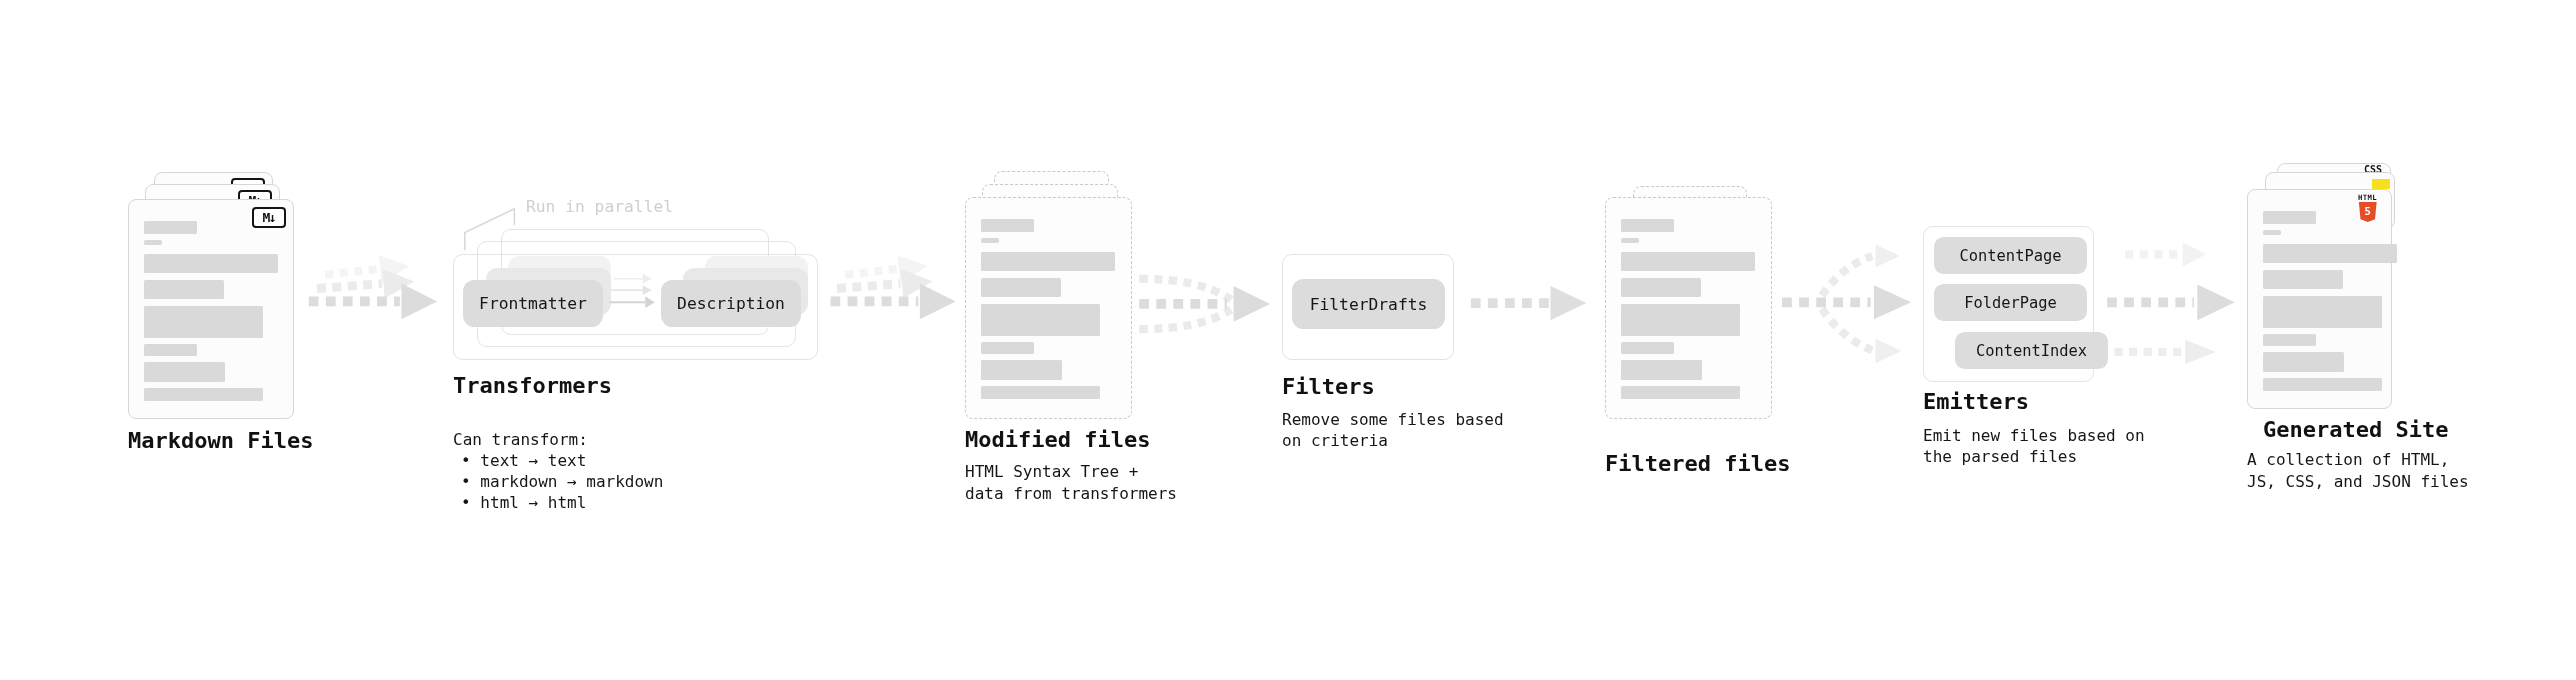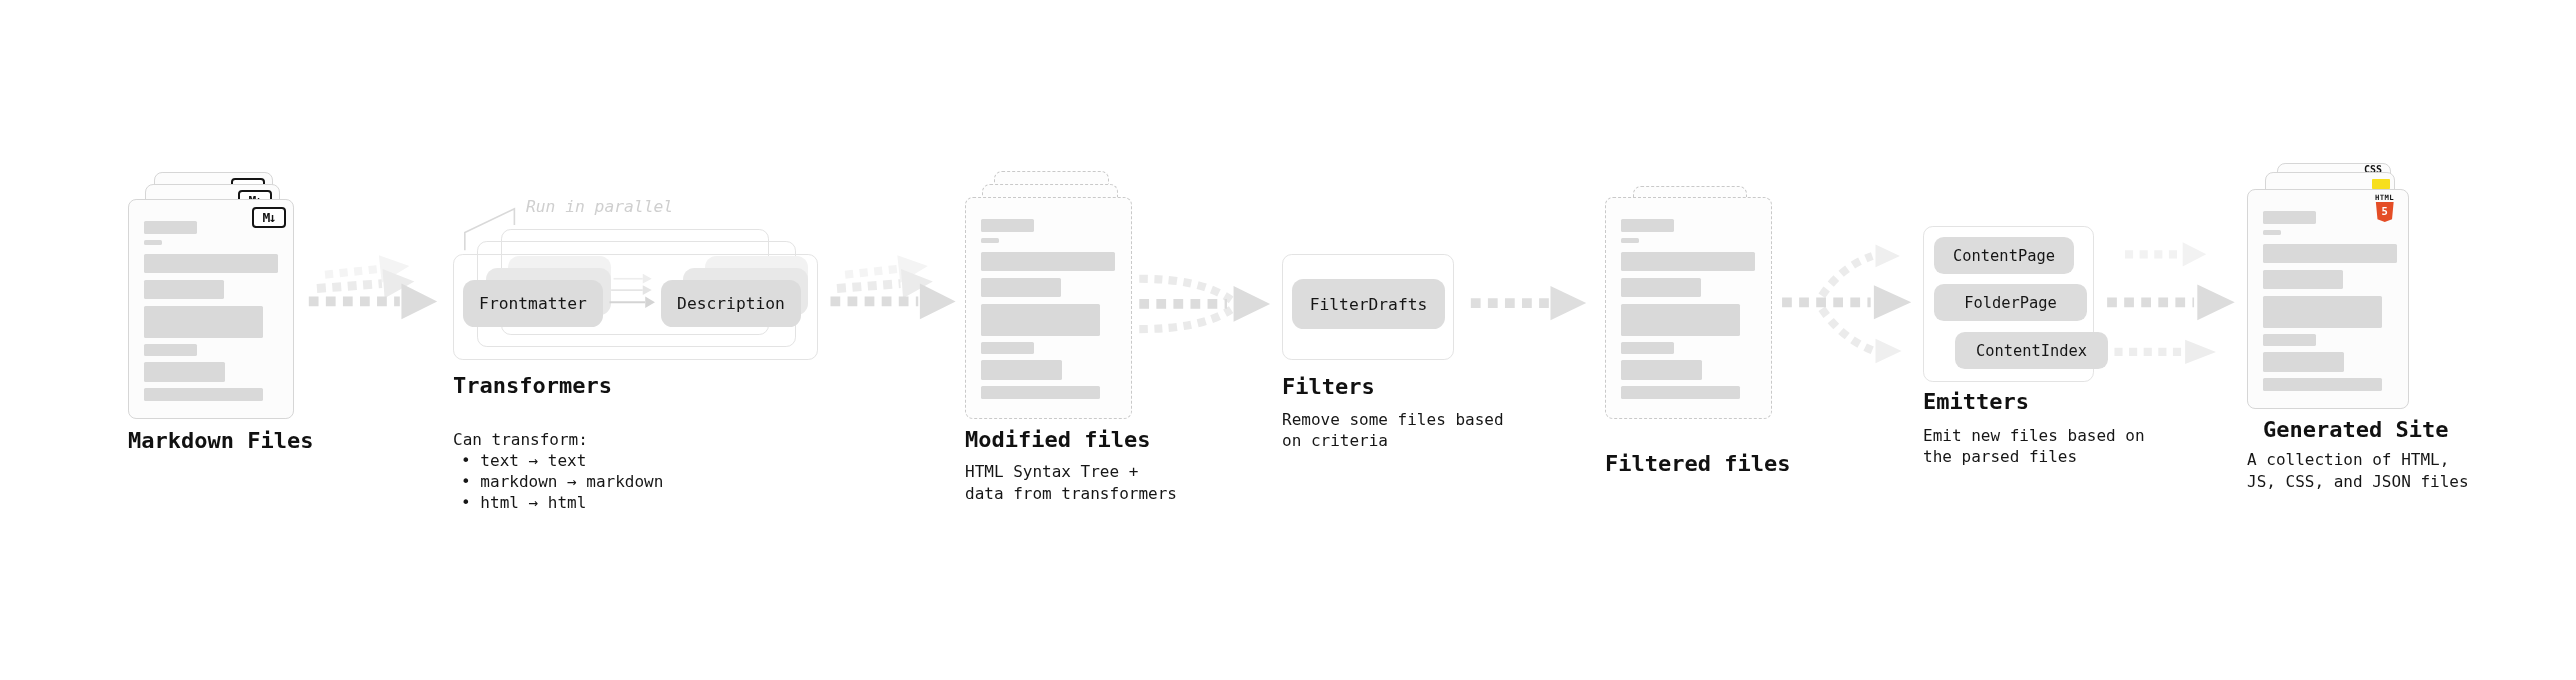--- a/index.html
+++ b/index.html
@@ -25,21 +25,21 @@
   .pill{position:absolute;background:#dcdcdc;border-radius:11.4px;display:flex;align-items:center;justify-content:center;
         font-size:16.3px;color:#161616;box-sizing:border-box;white-space:nowrap;}
   .pill.ghost2{background:#e8e8e8;}
   .pill.ghost3{background:#f2f2f2;}
   .pill.emit{border-radius:9.8px;font-size:15.4px;}
 
   
   .node-title{position:absolute;font-size:22px;line-height:28px;font-weight:bold;color:#111;white-space:nowrap;}
   .node-caption{position:absolute;font-size:16px;line-height:21px;color:#161616;white-space:nowrap;}
   .node-caption .pad10{padding-left:8.1px;}
-  .annotation{position:absolute;font-size:16.3px;color:#cfcfcf;white-space:nowrap;font-style:italic;}
+  .annotation{position:absolute;font-size:16.3px;color:#cfcfcf;white-space:nowrap;}
 
   
   .css-badge{position:absolute;top:3.3px;right:9.8px;width:16.3px;text-align:center;}
   .css-badge .css-txt{font-size:10px;font-weight:bold;line-height:6.5px;color:#141414;letter-spacing:0;}
   .css-badge .css-bar{height:3.3px;margin-top:0.8px;border-radius:0.8px;}
   .js-badge{position:absolute;top:5.7px;right:4.1px;width:18px;height:10.6px;border-radius:0.8px;}
   .html5-badge{position:absolute;top:4.1px;right:13px;width:21px;text-align:center;}
   .html5-badge .html-txt{font-size:7.3px;font-weight:bold;letter-spacing:0.4px;color:#141414;line-height:8.1px;}
 
   svg.overlay{position:absolute;left:0;top:0;z-index:6;pointer-events:none;}
@@ -129,39 +129,39 @@
         <div class="bar" style="width: 80px; height: 19.5px; margin-top: 6.5px;"></div>
         <div class="bar" style="width: 119px; height: 32.5px; margin-top: 6.5px;"></div>
         <div class="bar" style="width: 53px; height: 12.2px; margin-top: 5.7px;"></div>
         <div class="bar" style="width: 81px; height: 19.5px; margin-top: 6.5px;"></div>
         <div class="bar" style="width: 119px; height: 12.2px; margin-top: 6.5px;"></div>
       </div>
   </div>
   <div class="node-title" style="left:1605px;top:450px;">Filtered files</div>
 
   <div class="frame-box z1" style="left:1923px;top:226px;width:171px;height:156px;"></div>
-  <div class="pill emit z2" style="left:1934px;top:237px;width:140px;height:37px;">ContentPage</div>
+  <div class="pill emit z2" style="left:1934px;top:237px;width:153px;height:37px;">ContentPage</div>
   <div class="pill emit z2" style="left:1934px;top:284px;width:153px;height:37px;">FolderPage</div>
   <div class="pill emit z2" style="left:1934px;top:332px;width:153px;height:37px;margin-left:21px;">ContentIndex</div>
   <div class="node-title" style="left:1923px;top:388px;">Emitters</div>
   <div class="node-caption" style="left:1923px;top:425px;">
     <div>Emit new files based on</div>
     <div>the parsed files</div>
   </div>
 
   <div class="doc-card z1" style="left:2277px;top:163px;width:114px;height:50px;">
     <div class="css-badge">
       <div class="css-txt">CSS</div>
       <div class="css-bar" style="background:#2965f1;"></div>
     </div>
   </div>
   <div class="doc-card z2" style="left:2265px;top:172px;width:130px;height:57px;">
     <div class="js-badge" style="background:#f7df1e;"></div>
   </div>
-  <div class="doc-card z3" style="left:2247px;top:189px;width:162px;height:220px;">
+  <div class="doc-card z3" style="left:2247px;top:189px;width:145px;height:220px;">
     <div class="html5-badge">
       <div class="html-txt">HTML</div>
       <svg width="19.5" height="21" viewBox="0 0 24 26" style="display:block;margin:0 auto;">
         <path d="M1 0 L23 0 L21 21.5 L12 24.8 L3 21.5 Z" fill="#e44d26"></path>
         <text x="12" y="16.5" text-anchor="middle" font-size="13" font-weight="bold" fill="#ffffff">5</text>
       </svg>
     </div>
     <div class="skeleton">
         <div class="bar" style="width: 53px; height: 13px; margin-top: 0px;"></div>
         <div class="bar" style="width: 18.7px; height: 4.9px; margin-top: 5.7px;"></div>

